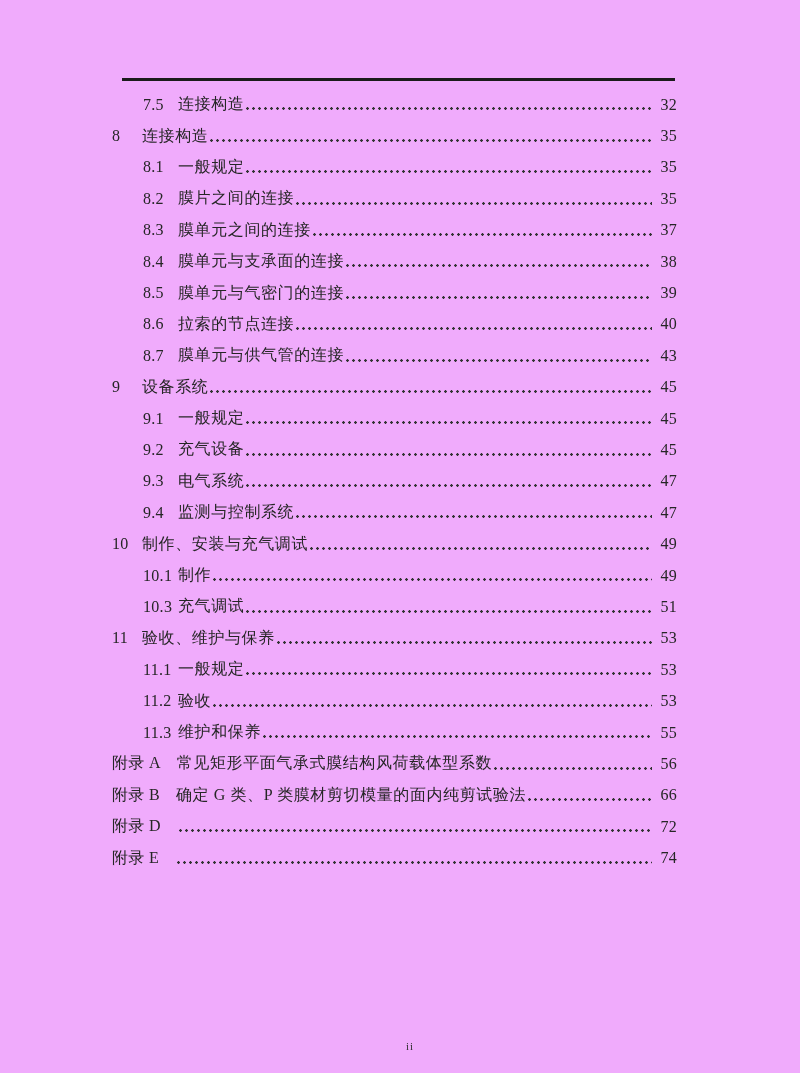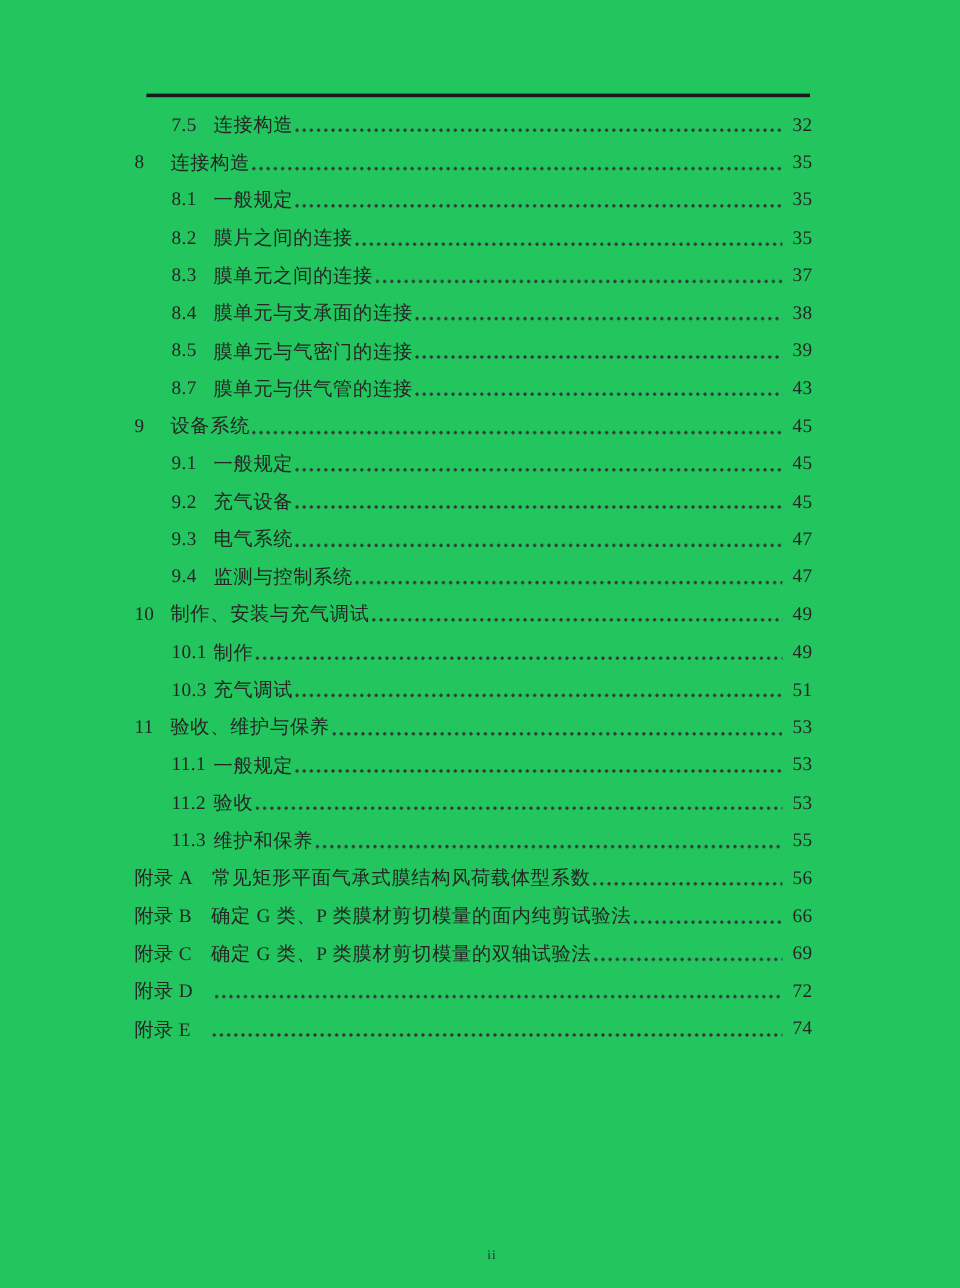--- a/index.html
+++ b/index.html
@@ -4,21 +4,21 @@
 <style>
   * { margin: 0; padding: 0; box-sizing: border-box; }
   html, body { width: 800px; height: 1073px; }
   body {
     background: #ffffff;
     font-family: "Liberation Serif", "DejaVu Serif", serif;
     color: #262626;
     position: relative;
     overflow: hidden;
   }
-  .sheet { position: absolute; inset: 0; background: #22c55e; }
+  .sheet { position: absolute; inset: 0; background: #f0abfc; }
   .rule {
     position: absolute;
     left: 122px; top: 78px;
     width: 553px; height: 2.5px;
     background: #1b1b1b;
   }
   .toc {
     position: absolute;
     left: 112px; top: 89px;
     width: 565px;
@@ -98,20 +98,26 @@
         <span class="dots"></span>
         <span class="pg">38</span>
       </div>
       <div class="row lv-section">
         <span class="num">8.5</span>
         <span class="title">膜单元与气密门的连接</span>
         <span class="dots"></span>
         <span class="pg">39</span>
       </div>
       <div class="row lv-section">
+        <span class="num">8.6</span>
+        <span class="title">拉索的节点连接</span>
+        <span class="dots"></span>
+        <span class="pg">40</span>
+      </div>
+      <div class="row lv-section">
         <span class="num">8.7</span>
         <span class="title">膜单元与供气管的连接</span>
         <span class="dots"></span>
         <span class="pg">43</span>
       </div>
       <div class="row lv-chapter">
         <span class="num">9</span>
         <span class="title">设备系统</span>
         <span class="dots"></span>
         <span class="pg">45</span>
@@ -186,26 +192,20 @@
         <span class="num">附录 A</span>
         <span class="title">常见矩形平面气承式膜结构风荷载体型系数</span>
         <span class="dots"></span>
         <span class="pg">56</span>
       </div>
       <div class="row lv-appendix">
         <span class="num">附录 B</span>
         <span class="title">确定 G 类、P 类膜材剪切模量的面内纯剪试验法</span>
         <span class="dots"></span>
         <span class="pg">66</span>
-      </div>
-      <div class="row lv-appendix">
-        <span class="num">附录 C</span>
-        <span class="title">确定 G 类、P 类膜材剪切模量的双轴试验法</span>
-        <span class="dots"></span>
-        <span class="pg">69</span>
       </div>
       <div class="row lv-appendix">
         <span class="num">附录 D</span>
         <span class="title"></span>
         <span class="dots"></span>
         <span class="pg">72</span>
       </div>
       <div class="row lv-appendix">
         <span class="num">附录 E</span>
         <span class="title"></span>

